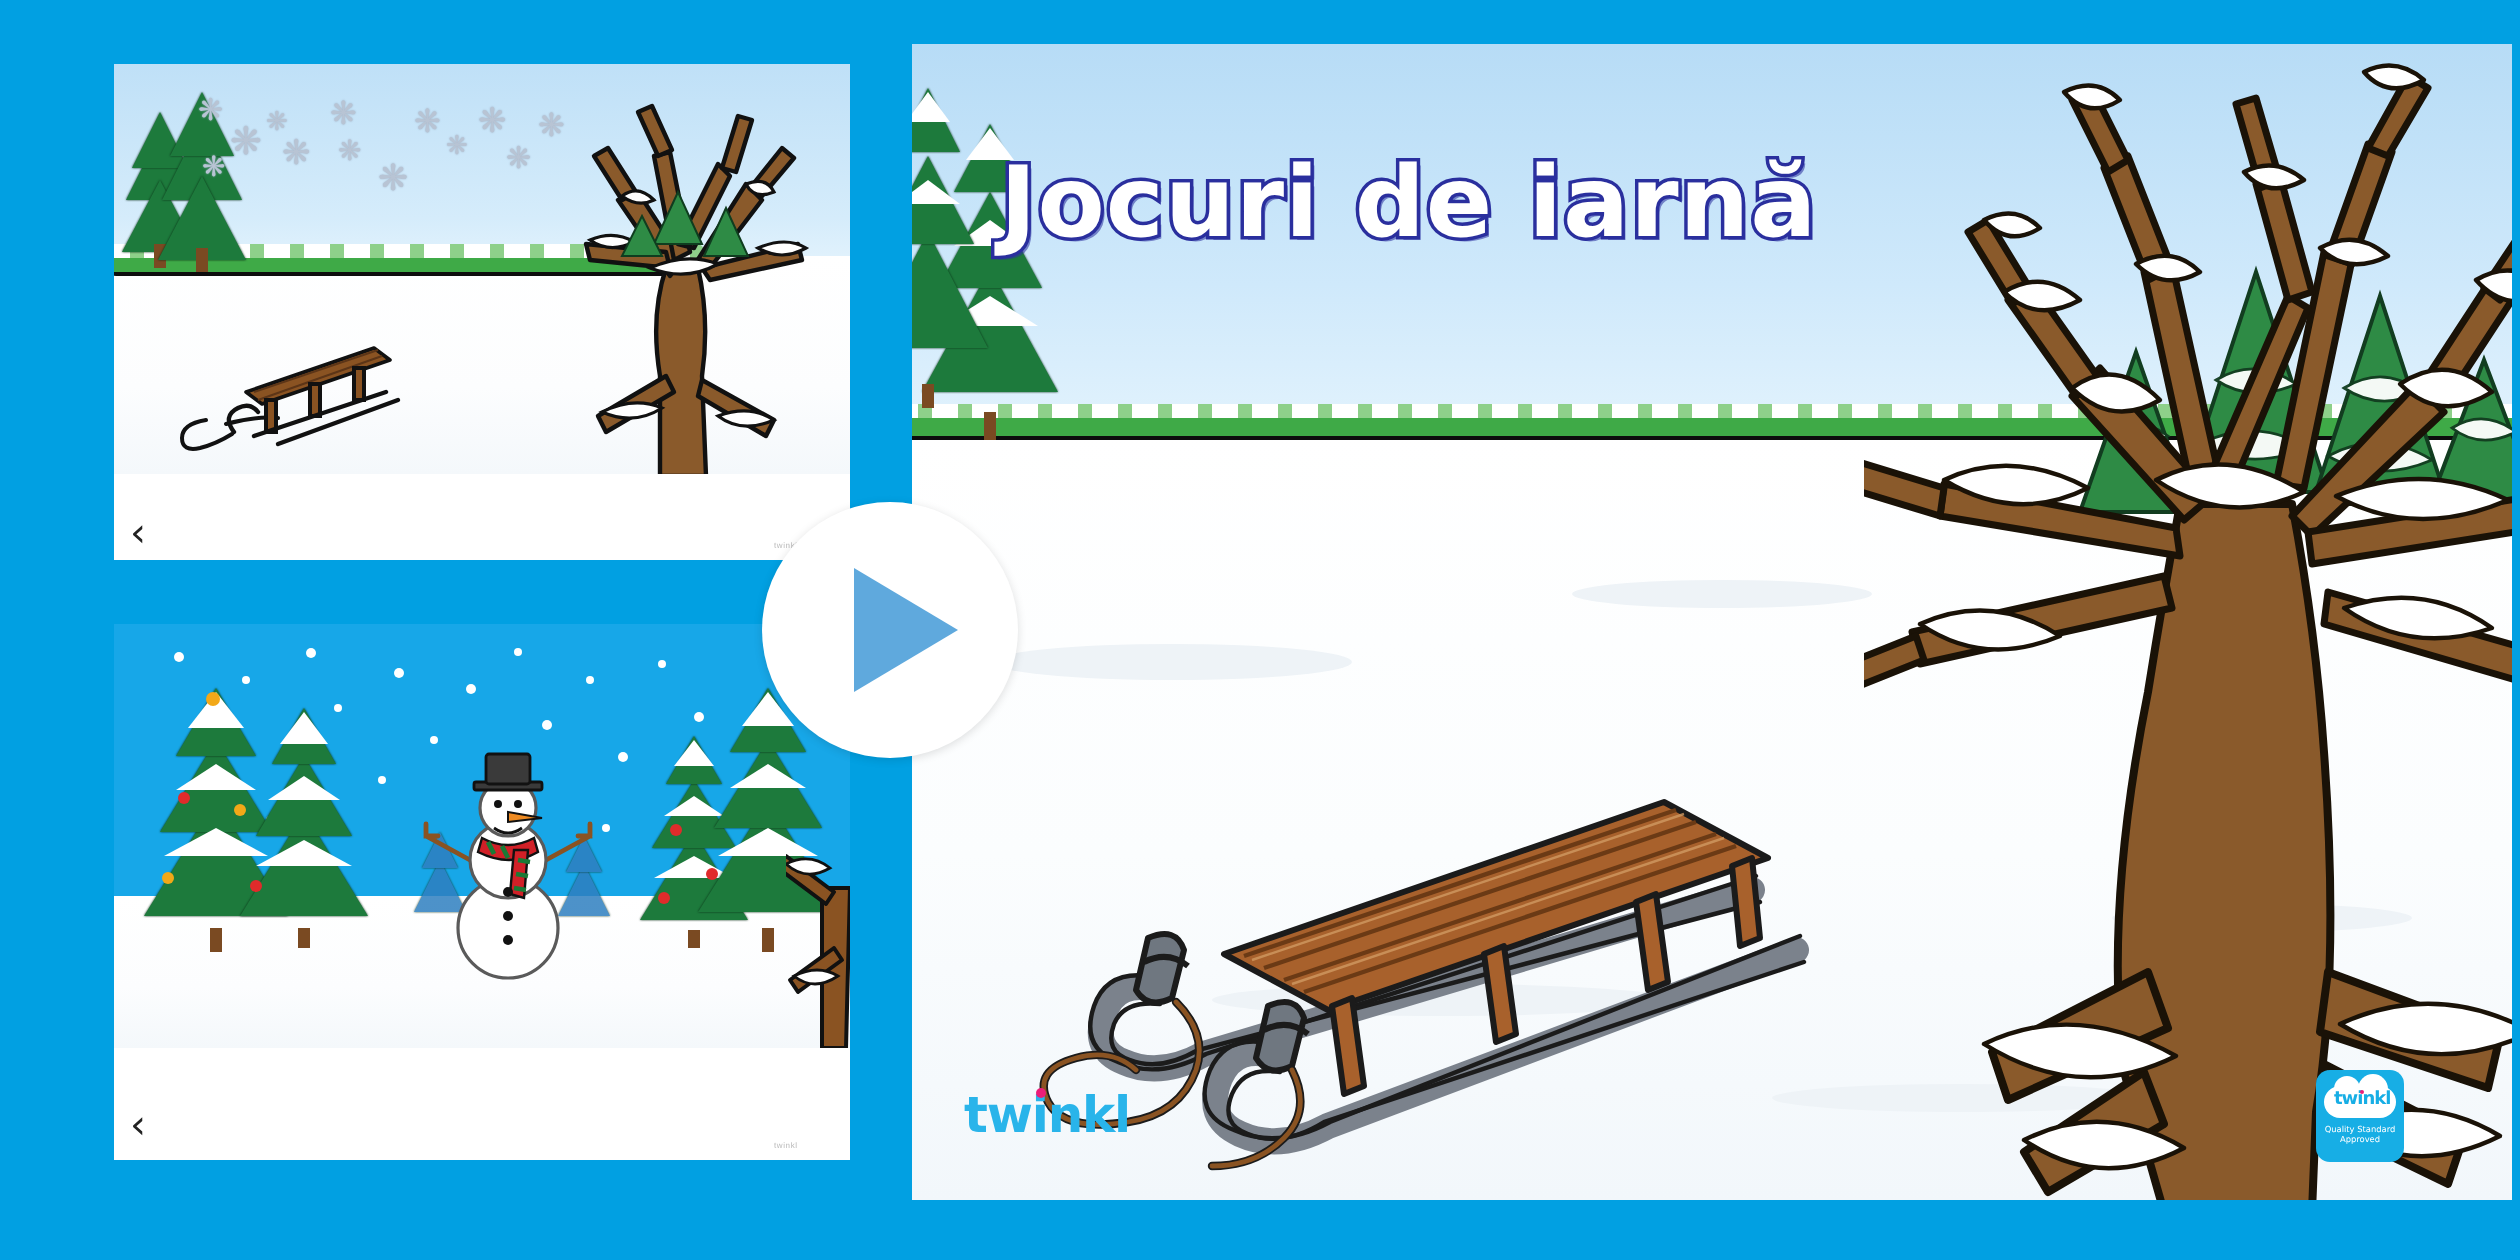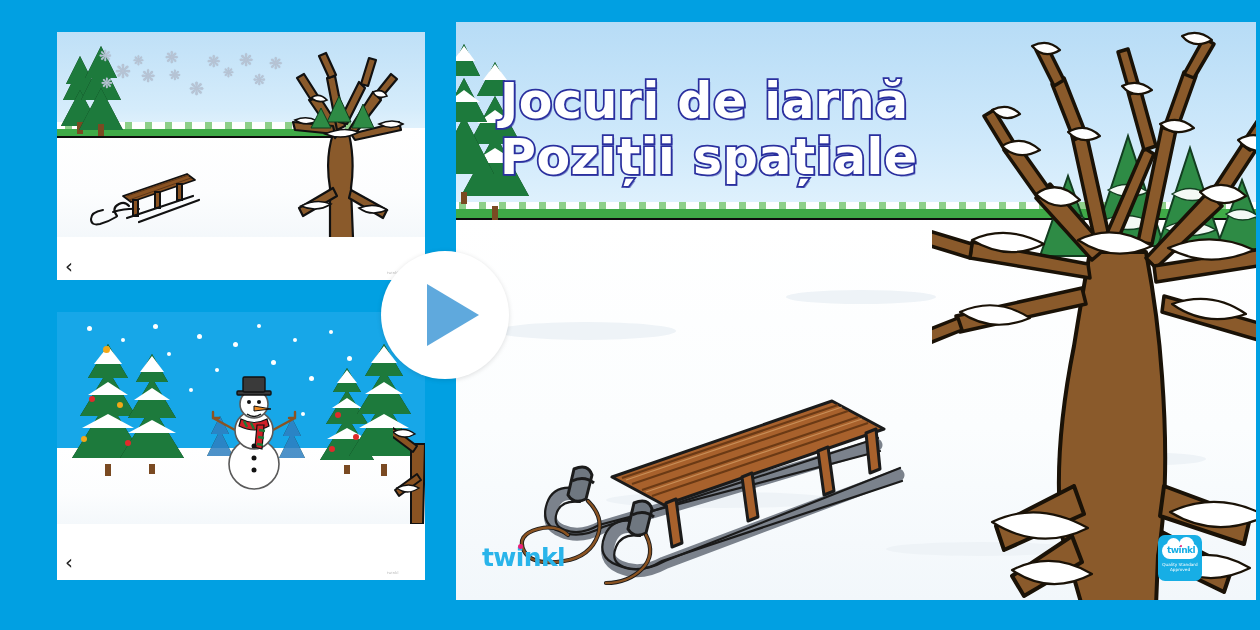--- a/index.html
+++ b/index.html
@@ -570,21 +570,20 @@
 
         <g stroke="#1b1b1b" stroke-width="3" fill="none">
           <path d="M58 104 q12 -6 22 2"></path>
           <path d="M118 138 q12 -6 22 2"></path>
         </g>
       </svg>
     </div>
 
     <div id="main-title" class="noselect">
       <span>Jocuri de iarnă</span>
-      <span class="l2">Poziții spațiale</span>
     </div>
 
     <div style="position:absolute; left:26px; top:521px; z-index:40;">
       <div style="position:relative; font-family:'DejaVu Sans',sans-serif; font-weight:bold; font-size:25px; color:#29b4ea; letter-spacing:-0.6px;">
         <span>twinkl</span>
         <span style="position:absolute; left:36px; top:1px; width:5px; height:5px; border-radius:50%; background:#ec1e79;"></span>
       </div>
     </div>
 
     <div style="position:absolute; left:702px; top:513px; width:44px; height:46px; background:#17aee5; border-radius:7px; z-index:40; overflow:hidden;">

